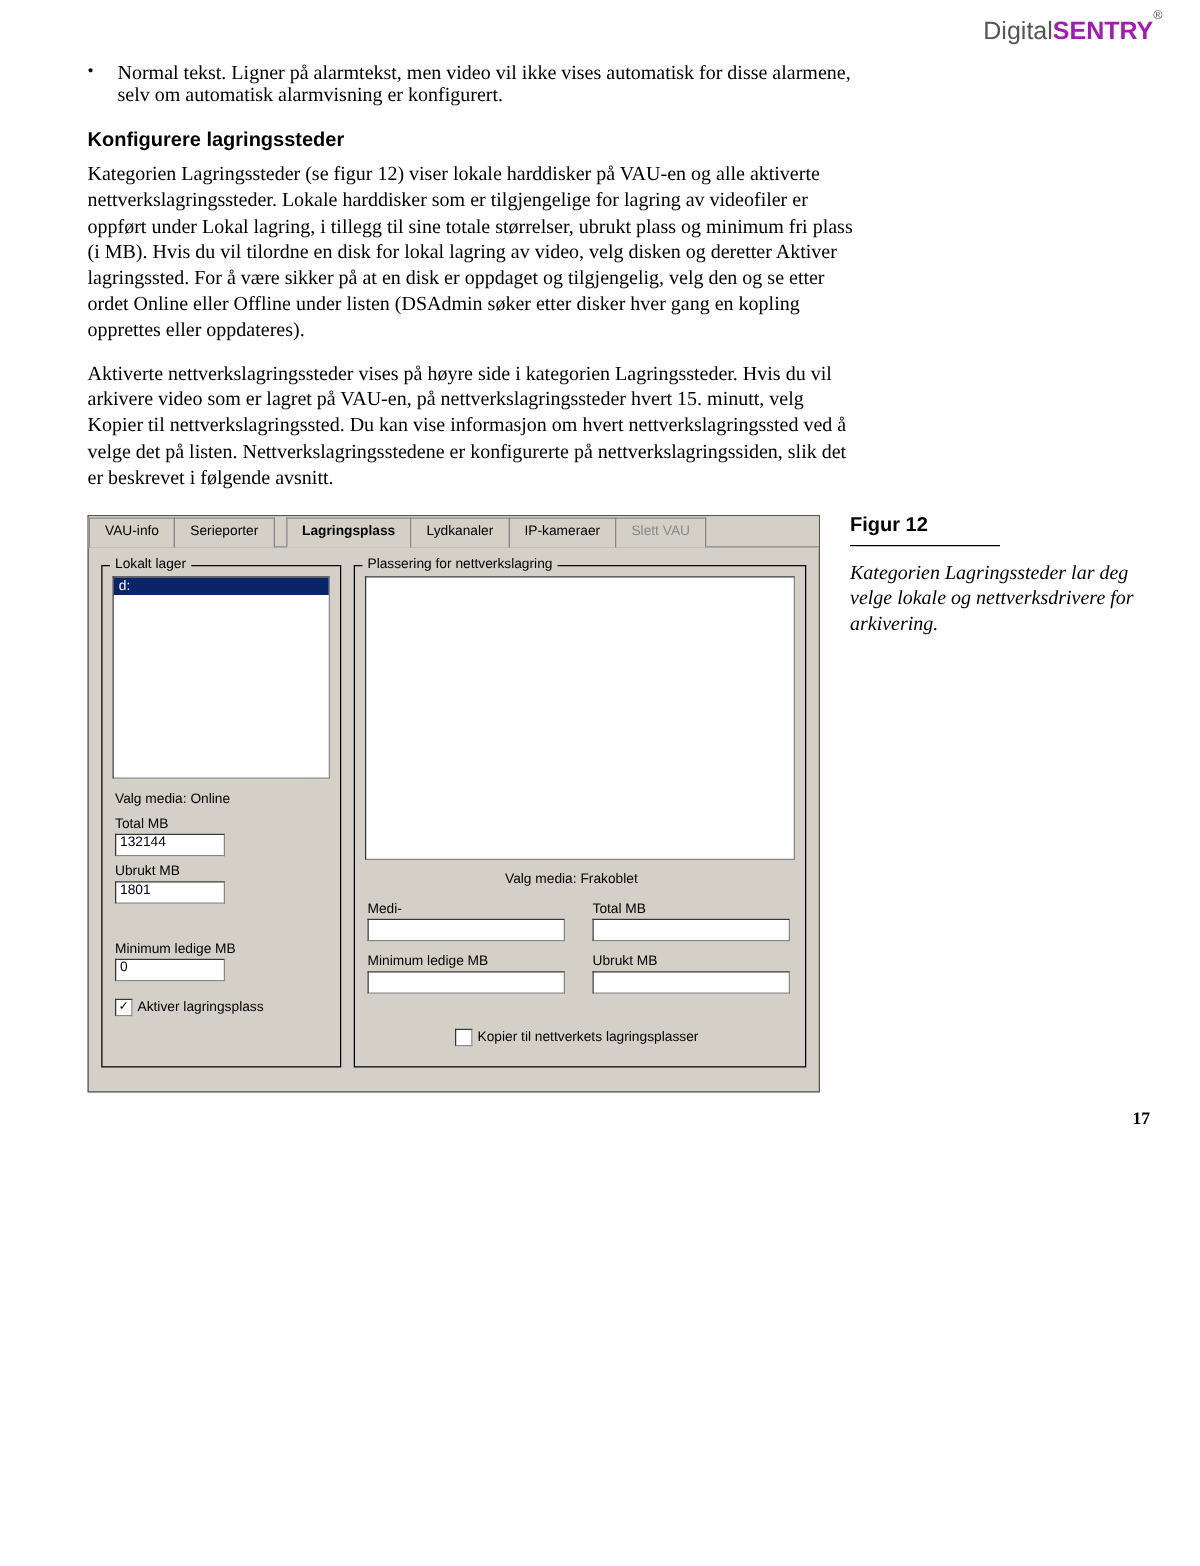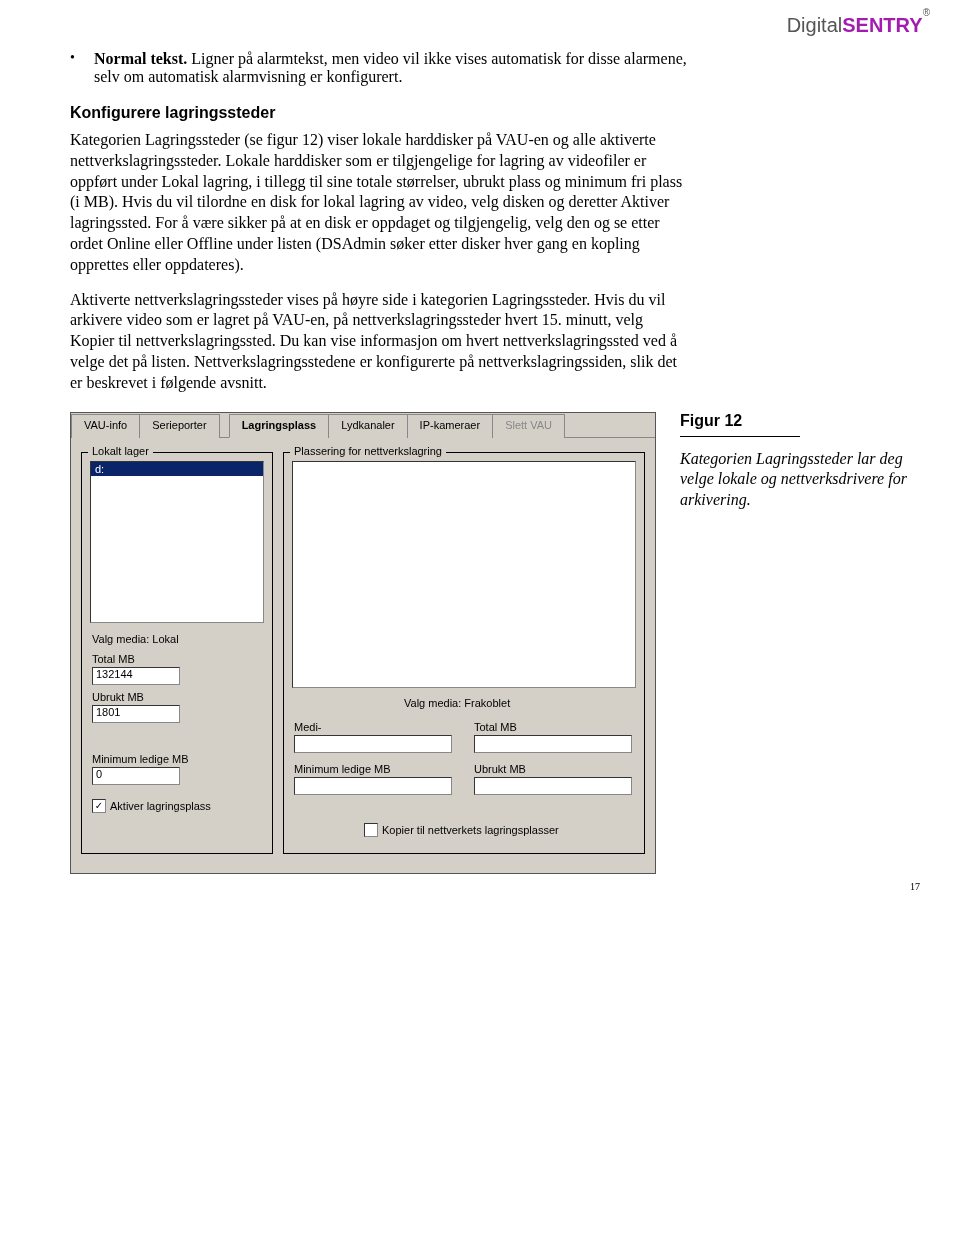--- a/index.html
+++ b/index.html
@@ -19,21 +19,21 @@
     font-family: Arial, sans-serif;
     font-size: 20px;
     font-weight: normal;
     color: #555;
   }
   .brand b { font-weight: 900; color:#a21caf;}
   .brand sup { font-size: 10px; position: relative; top:-8px; }
   .bullet-row { display:flex; margin-bottom:12px; margin-top:20px; max-width:620px;}
   .bullet-dot { width:24px; flex:none; font-size:14px;}
   .bullet-text { flex:1;}
-  .bullet-text b { font-weight:bold;}
+  .bullet-text b { font-weight:normal;}
   h3.sect { font-family: Arial, sans-serif; font-size:16px; font-weight:bold; margin:18px 0 8px 0;}
   p.para { max-width:620px; margin:0 0 14px 0; line-height:1.3;}
   
   .fig-row { display:flex; gap:24px; margin-top:18px; align-items:flex-start;}
   .fig-panel { width:590px; height:460px; background:#d4d0c8; border:1px solid #555; font-family: Tahoma, Arial, sans-serif; font-size:11px; color:#000; position:relative;}
   .tabs { display:flex; height:24px; background:#d4d0c8; border-bottom:1px solid #888;}
   .tab { padding:4px 12px; border:1px solid #888; border-bottom:none; background:#d4d0c8; margin-right:-1px; position:relative; top:1px;}
   .tab.active { background:#d4d0c8; font-weight:bold; border-bottom:1px solid #d4d0c8;margin-left:10px;}
   .pane { position:relative; height:calc(100% - 24px);}
   .group { position:absolute; border:1px solid #000000; }
@@ -41,21 +41,21 @@
   .listbox { position:absolute; background:#fff; border:1px inset #888;}
   .listbox .item { background:#0a246a; color:#fff; padding:1px 4px;}
   .label-s { position:absolute; font-size:11px;}
   .inp { position:absolute; border:1px inset #888; background:#fff; height:16px; padding:0 3px; font-size:11px;}
   .chk { position:absolute; display:flex; align-items:center; gap:4px;}
   .chk .box { width:12px; height:12px; border:1px inset #888; background:#fff; display:flex; align-items:center; justify-content:center; font-size:10px; line-height:1;}
   .caption { font-family: Arial, sans-serif; max-width:230px;}
   .caption .fig-title { font-weight:bold; font-size:16px; margin-bottom:6px;}
   .caption hr { border:none; border-top:1px solid #000; margin:4px 0 12px 0; width:120px;}
   .caption .fig-text { font-family:"Times New Roman", serif; font-style:italic; font-size:16px; line-height:1.3;}
-  .page-num { position:absolute; bottom:12px; right:40px; font-size:10px;}
+  .page-num { position:absolute; bottom:0; right:40px; font-size:14px;font-weight:bold;}
 </style>
 </head>
 <body>
 
 <div class="brand">
   <span>Digital</span><b>SENTRY</b><sup>®</sup>
 </div>
 
 <div class="bullet-row">
   <div class="bullet-dot">•</div>
@@ -79,21 +79,21 @@
       <div class="tab">IP-kameraer</div>
       <div class="tab" style="color:#888">Slett VAU</div>
     </div>
     <div class="pane">
 
       <div class="group" style="left:10px; top:14px; width:190px; height:400px;">
         <div class="legend">Lokalt lager</div>
         <div class="listbox" style="left:8px; top:8px; width:172px; height:160px;">
           <div class="item">d:</div>
         </div>
-        <div class="label-s" style="left:10px; top:180px;">Valg media: Lokal</div>
+        <div class="label-s" style="left:10px; top:180px;">Valg media: Online</div>
         <div class="label-s" style="left:10px; top:200px;">Total MB</div>
         <div class="inp" style="left:10px; top:214px; width:80px;">132144</div>
         <div class="label-s" style="left:10px; top:238px;">Ubrukt MB</div>
         <div class="inp" style="left:10px; top:252px; width:80px;">1801</div>
         <div class="label-s" style="left:10px; top:300px;">Minimum ledige MB</div>
         <div class="inp" style="left:10px; top:314px; width:80px;">0</div>
         <div class="chk" style="left:10px; top:346px;">
           <div class="box">✓</div>
           <span>Aktiver lagringsplass</span>
         </div>

